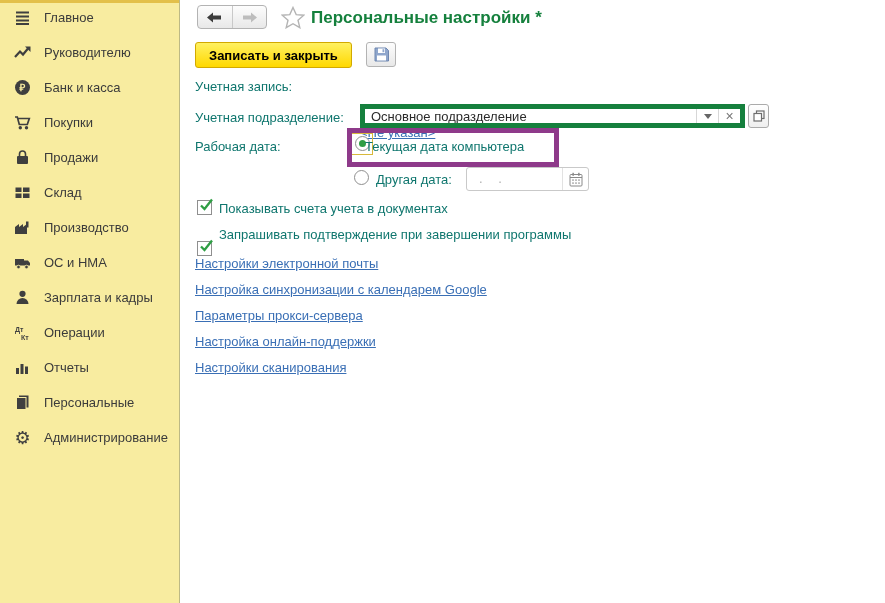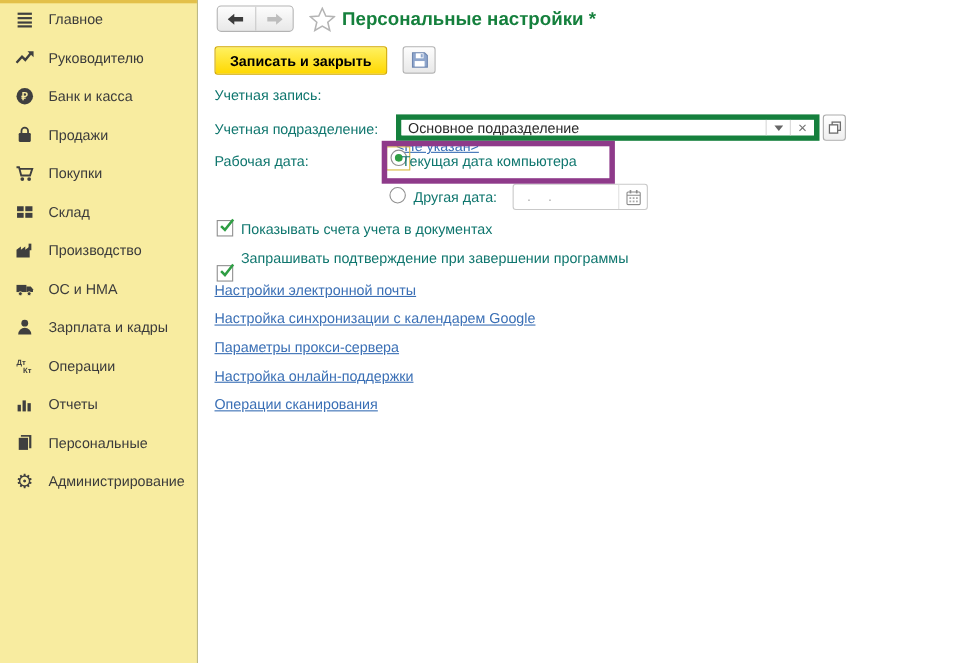--- a/index.html
+++ b/index.html
@@ -100,37 +100,37 @@
               <circle cx="8.5" cy="8.5" r="7.5" fill="#3f3f3f"></circle>
               <text x="8.5" y="12" text-anchor="middle" font-size="10" font-weight="bold" fill="#F8ECA0" font-family="Liberation Sans, sans-serif">₽</text>
             </svg>
         </span>
         <span class="lbl">Банк и касса</span>
       </div>
 
       <div class="side-item">
         <span class="icon">
           <svg width="17" height="17" viewBox="0 0 17 17">
+              <path d="M1 3 h2.3 l2 7.5 h8 l2 -6 H4" stroke="#3f3f3f" stroke-width="1.7" fill="none"></path>
+              <circle cx="6.3" cy="13.8" r="1.7" fill="#3f3f3f"></circle>
+              <circle cx="12.5" cy="13.8" r="1.7" fill="#3f3f3f"></circle>
+            </svg>
+        </span>
+        <span class="lbl">Покупки</span>
+      </div>
+
+      <div class="side-item">
+        <span class="icon">
+          <svg width="17" height="17" viewBox="0 0 17 17">
               <path d="M5.5 8 V5 a3 3 0 0 1 6 0 V8" stroke="#3f3f3f" stroke-width="1.6" fill="none"></path>
               <rect x="3" y="7" width="11" height="8" rx="1" fill="#3f3f3f"></rect>
               <circle cx="8.5" cy="5" r="1.2" fill="#F8ECA0"></circle>
             </svg>
         </span>
         <span class="lbl">Продажи</span>
-      </div>
-
-      <div class="side-item">
-        <span class="icon">
-          <svg width="17" height="17" viewBox="0 0 17 17">
-              <path d="M1 3 h2.3 l2 7.5 h8 l2 -6 H4" stroke="#3f3f3f" stroke-width="1.7" fill="none"></path>
-              <circle cx="6.3" cy="13.8" r="1.7" fill="#3f3f3f"></circle>
-              <circle cx="12.5" cy="13.8" r="1.7" fill="#3f3f3f"></circle>
-            </svg>
-        </span>
-        <span class="lbl">Покупки</span>
       </div>
 
       <div class="side-item">
         <span class="icon">
           <svg width="17" height="17" viewBox="0 0 17 17">
               <g fill="#3f3f3f">
                 <rect x="1.5" y="3.5" width="6" height="4.5"></rect>
                 <rect x="9" y="3.5" width="6.5" height="4.5"></rect>
                 <rect x="1.5" y="9.5" width="6" height="4.5"></rect>
                 <rect x="9" y="9.5" width="6.5" height="4.5"></rect>
@@ -310,15 +310,15 @@
     <svg width="16" height="16" viewBox="0 0 16 16">
         <path d="M3 8.5 L6.5 12 L14 2.5" stroke="#2F9E44" stroke-width="2.3" fill="none"></path>
       </svg>
   </div>
   <div class="abs flabel" style="left:219px; top:227px;">Запрашивать подтверждение при завершении программы</div>
 
   <a class="abs link" style="left:195px; top:256px;">Настройки электронной почты</a>
   <a class="abs link" style="left:195px; top:282px;">Настройка синхронизации с календарем Google</a>
   <a class="abs link" style="left:195px; top:308px;">Параметры прокси-сервера</a>
   <a class="abs link" style="left:195px; top:334px;">Настройка онлайн-поддержки</a>
-  <a class="abs link" style="left:195px; top:360px;">Операции сканирования</a>
+  <a class="abs link" style="left:195px; top:360px;">Настройки сканирования</a>
 
 </div>
 
 </body></html>

